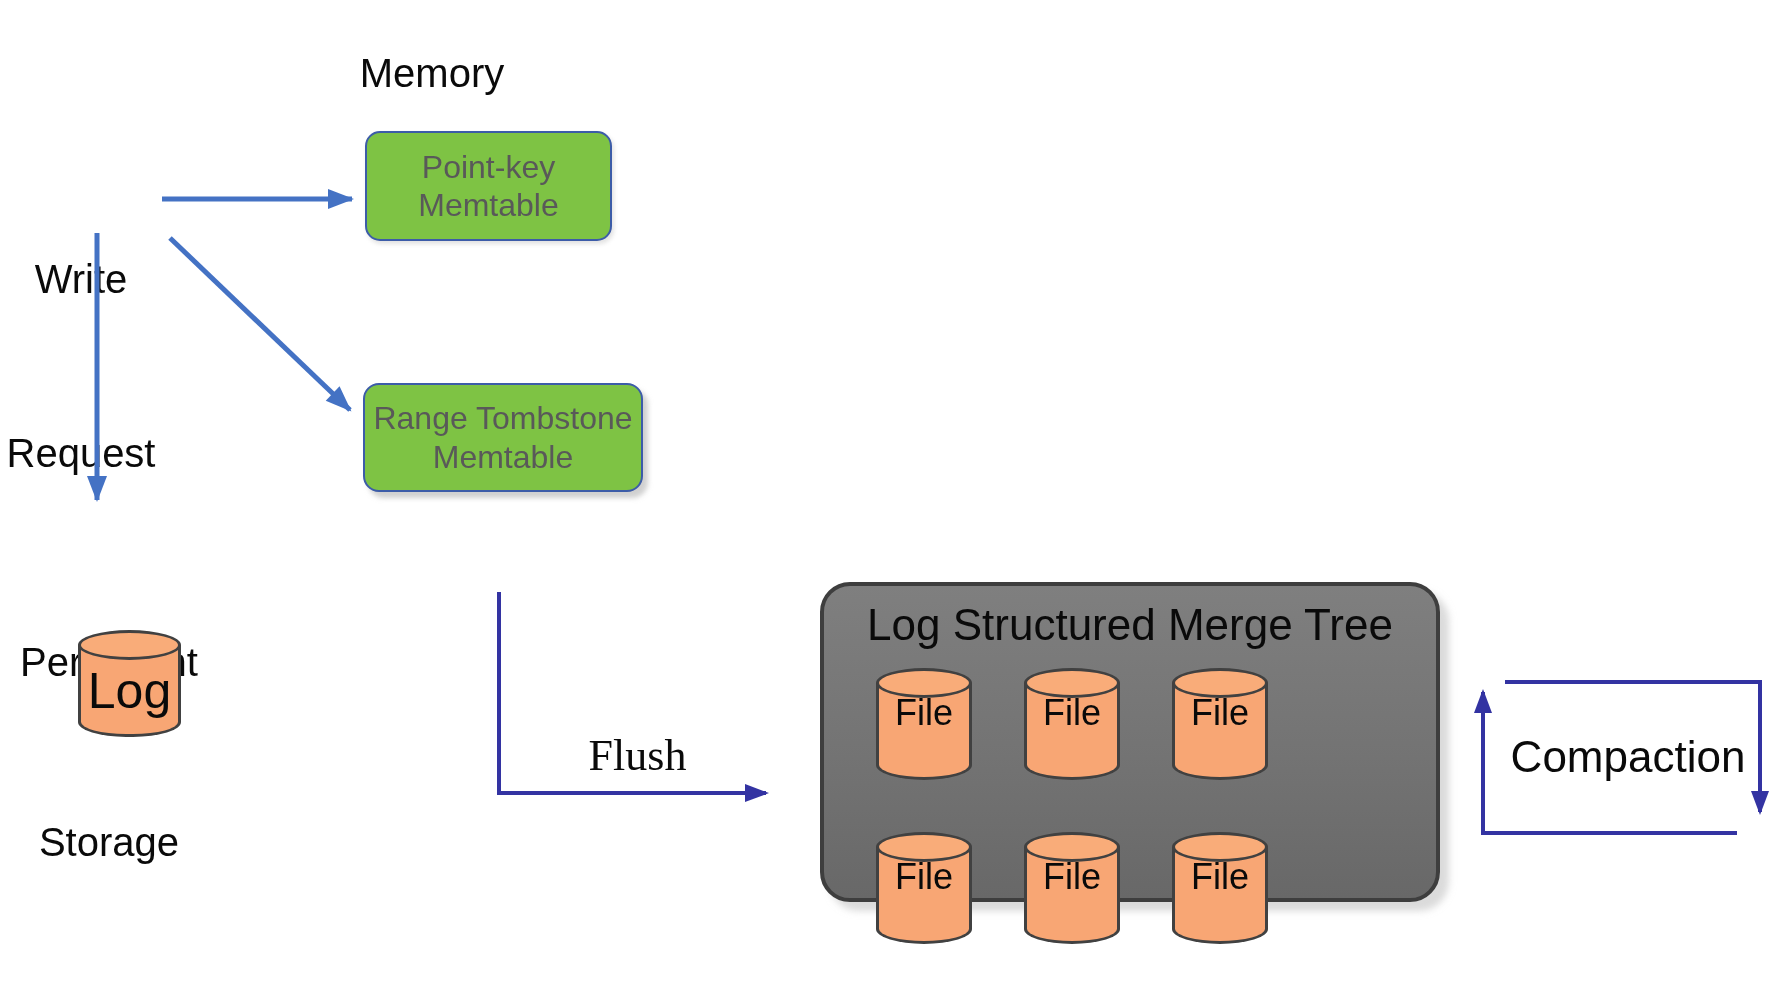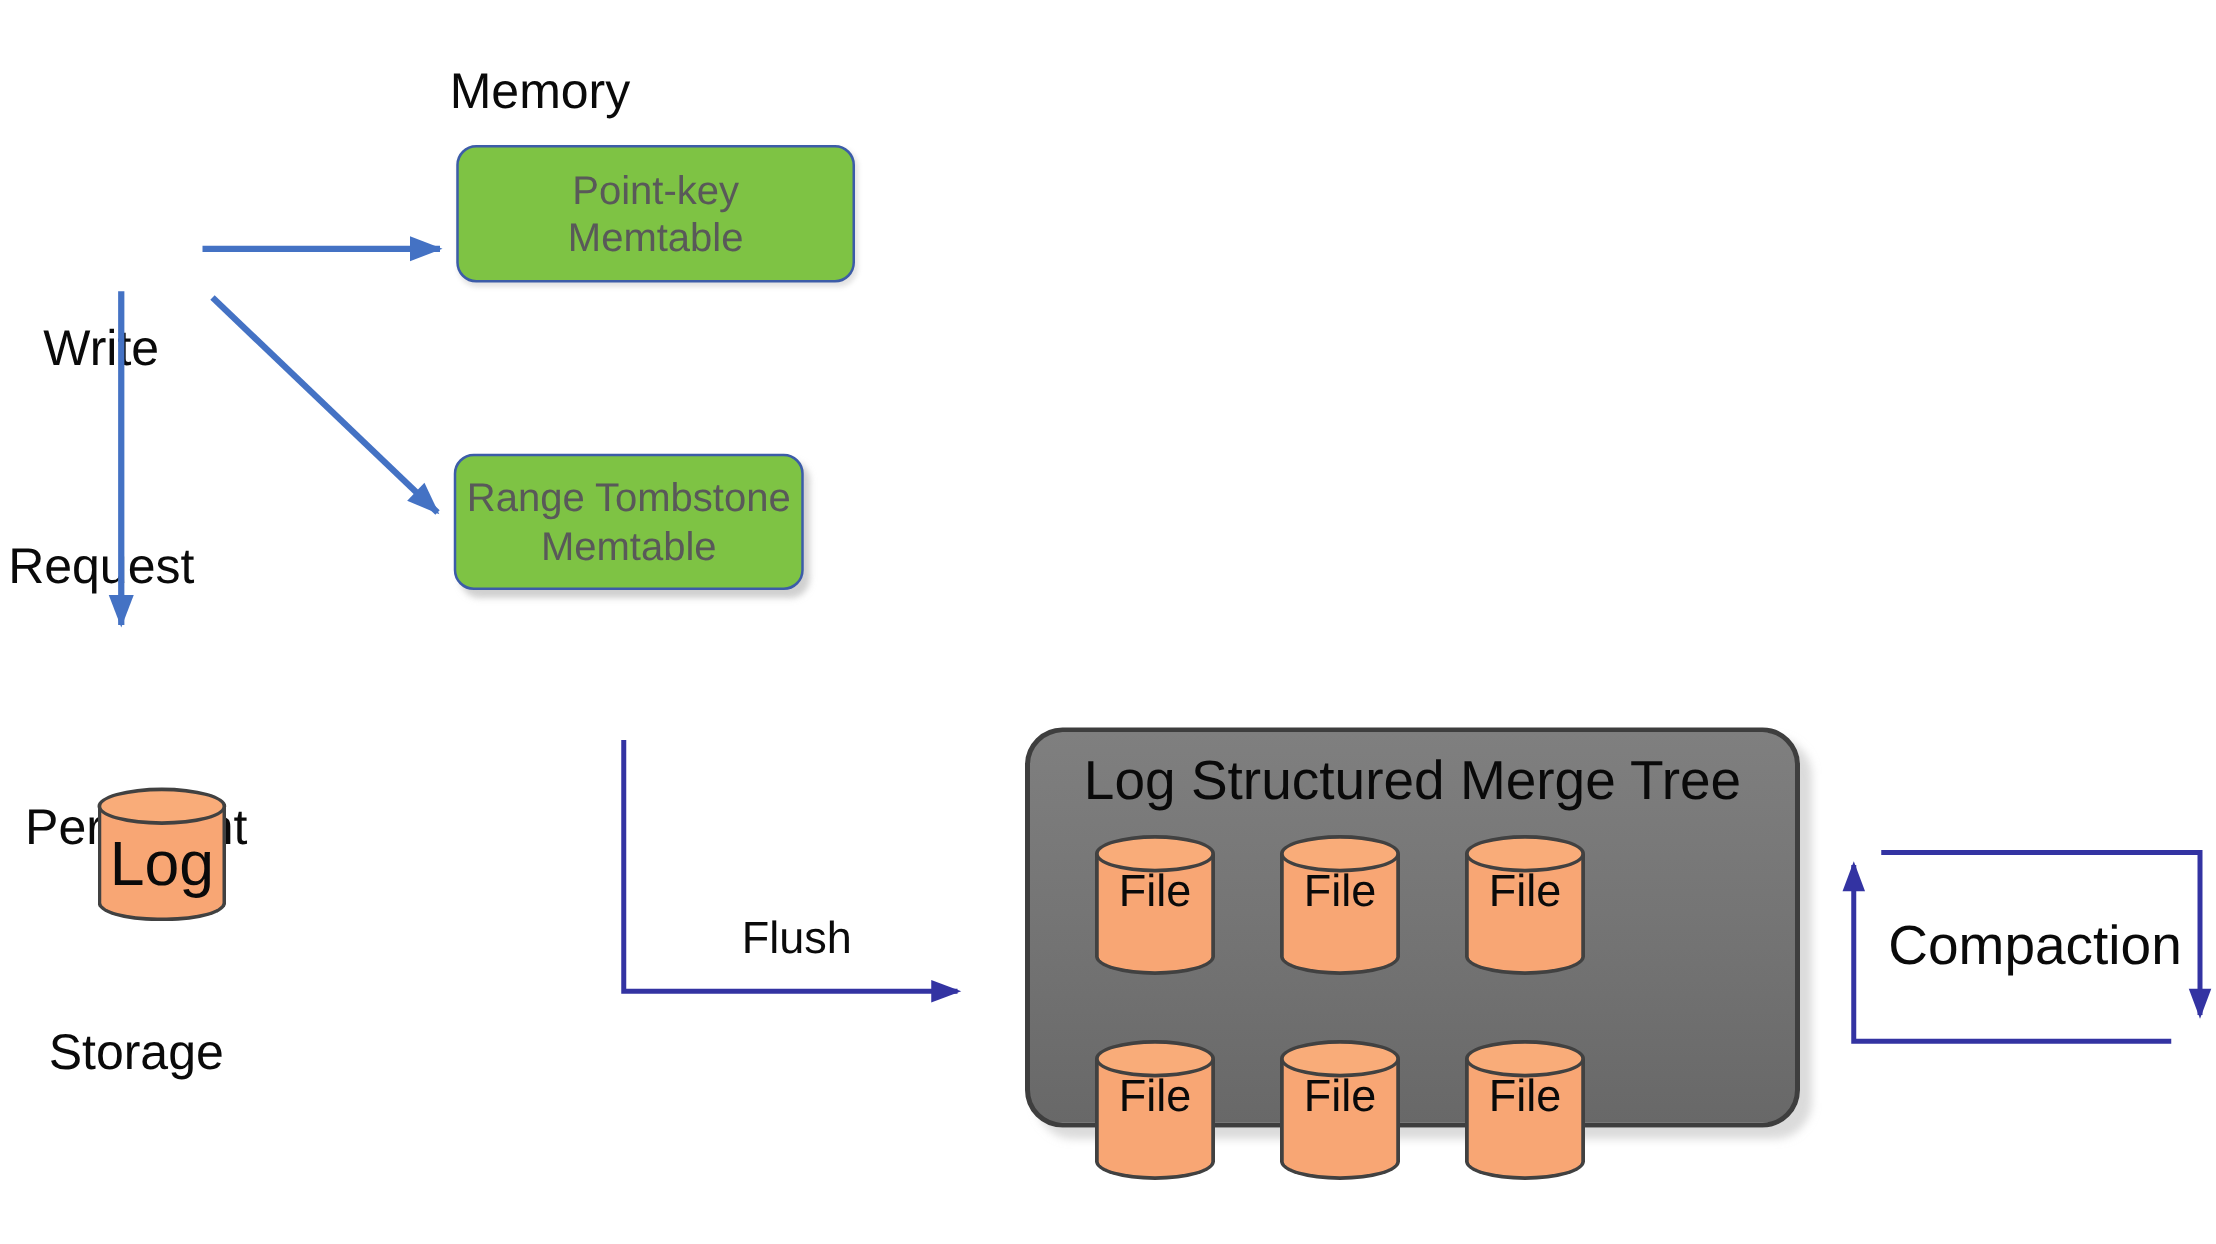--- a/index.html
+++ b/index.html
@@ -8,21 +8,21 @@
     font-family:"Liberation Sans",sans-serif;color:#000;padding-left:16px;
   }
   .abs{position:absolute;}
   .label{font-size:40px;line-height:1.45;text-align:center;color:#0a0a0a;white-space:pre;}
   
   .memtable{
     background:#7EC344;border:2px solid #3C5CA8;border-radius:16px;
     display:flex;flex-direction:column;align-items:center;justify-content:center;
     font-size:32px;line-height:1.2;color:#595959;text-align:center;box-sizing:border-box;
   }
-  .memtable.shadowed{box-shadow:5px 6px 5px rgba(170,170,170,.55);}
+  .memtable.shadowed{box-shadow:5px 6px 5px rgba(170,170,170,.55);margin-top:20px;}
   .memtable.lite-shadow{box-shadow:2px 3px 4px rgba(190,190,190,.45);}
   
   .lsm-box{
     background:linear-gradient(180deg,#7f7f7f 0%,#737373 55%,#686868 100%);
     border:4px solid #3E3E3E;border-radius:30px;box-sizing:border-box;
     box-shadow:9px 9px 7px rgba(190,190,190,.55);
   }
   .lsm-title{
     position:absolute;left:0;right:0;top:14px;text-align:center;
     font-size:44px;color:#0a0a0a;font-weight:400;
@@ -76,42 +76,42 @@
     <path d="M1505,682 L1760,682 L1760,812" stroke="#3333A2" stroke-width="4" fill="none" marker-end="url(#mIndigo)"></path>
   </svg>
 
   <div class="abs label" style="left:332px;top:44px;width:200px;">Memory</div>
 
   <div class="abs label" style="left:0px;top:134px;width:162px;">
     <div>Write</div>
     <div>Request</div>
   </div>
 
-  <div class="abs memtable lite-shadow" style="left:365px;top:116px;width:319px;height:110px;">
+  <div class="abs memtable lite-shadow" style="left:365px;top:131px;width:247px;height:110px;border-radius:15px;">
     <div>Point-key</div>
     <div>Memtable</div>
   </div>
 
   <div class="abs memtable shadowed" style="left:363px;top:363px;width:280px;height:109px;">
     <div>Range Tombstone</div>
     <div>Memtable</div>
   </div>
 
   <div class="abs label" style="left:9px;top:512px;width:200px;line-height:1.5;">
     <div>Persistent</div>
     <div>Storage</div>
   </div>
 
   <div class="abs cyl log-cyl" style="left:62px;top:630px;">
     <div class="cyl-top"></div>
     <div class="cyl-body"></div>
     <div class="cyl-label">Log</div>
   </div>
 
-  <div class="abs label" style="left:560px;top:724px;width:155px;font-size:36px;">Flush</div>
+  <div class="abs label" style="left:560px;top:724px;width:155px;font-size:44px;font-family:Liberation Serif, serif;">Flush</div>
 
   <div class="abs lsm-box" style="left:820px;top:582px;width:620px;height:320px;">
     <div class="lsm-title">Log Structured Merge Tree</div>
 
     <div class="lsm-row" style="top:82px;">
       <div class="cyl">
         <div class="cyl-top"></div>
         <div class="cyl-body"></div>
         <div class="cyl-label">File</div>
       </div>

